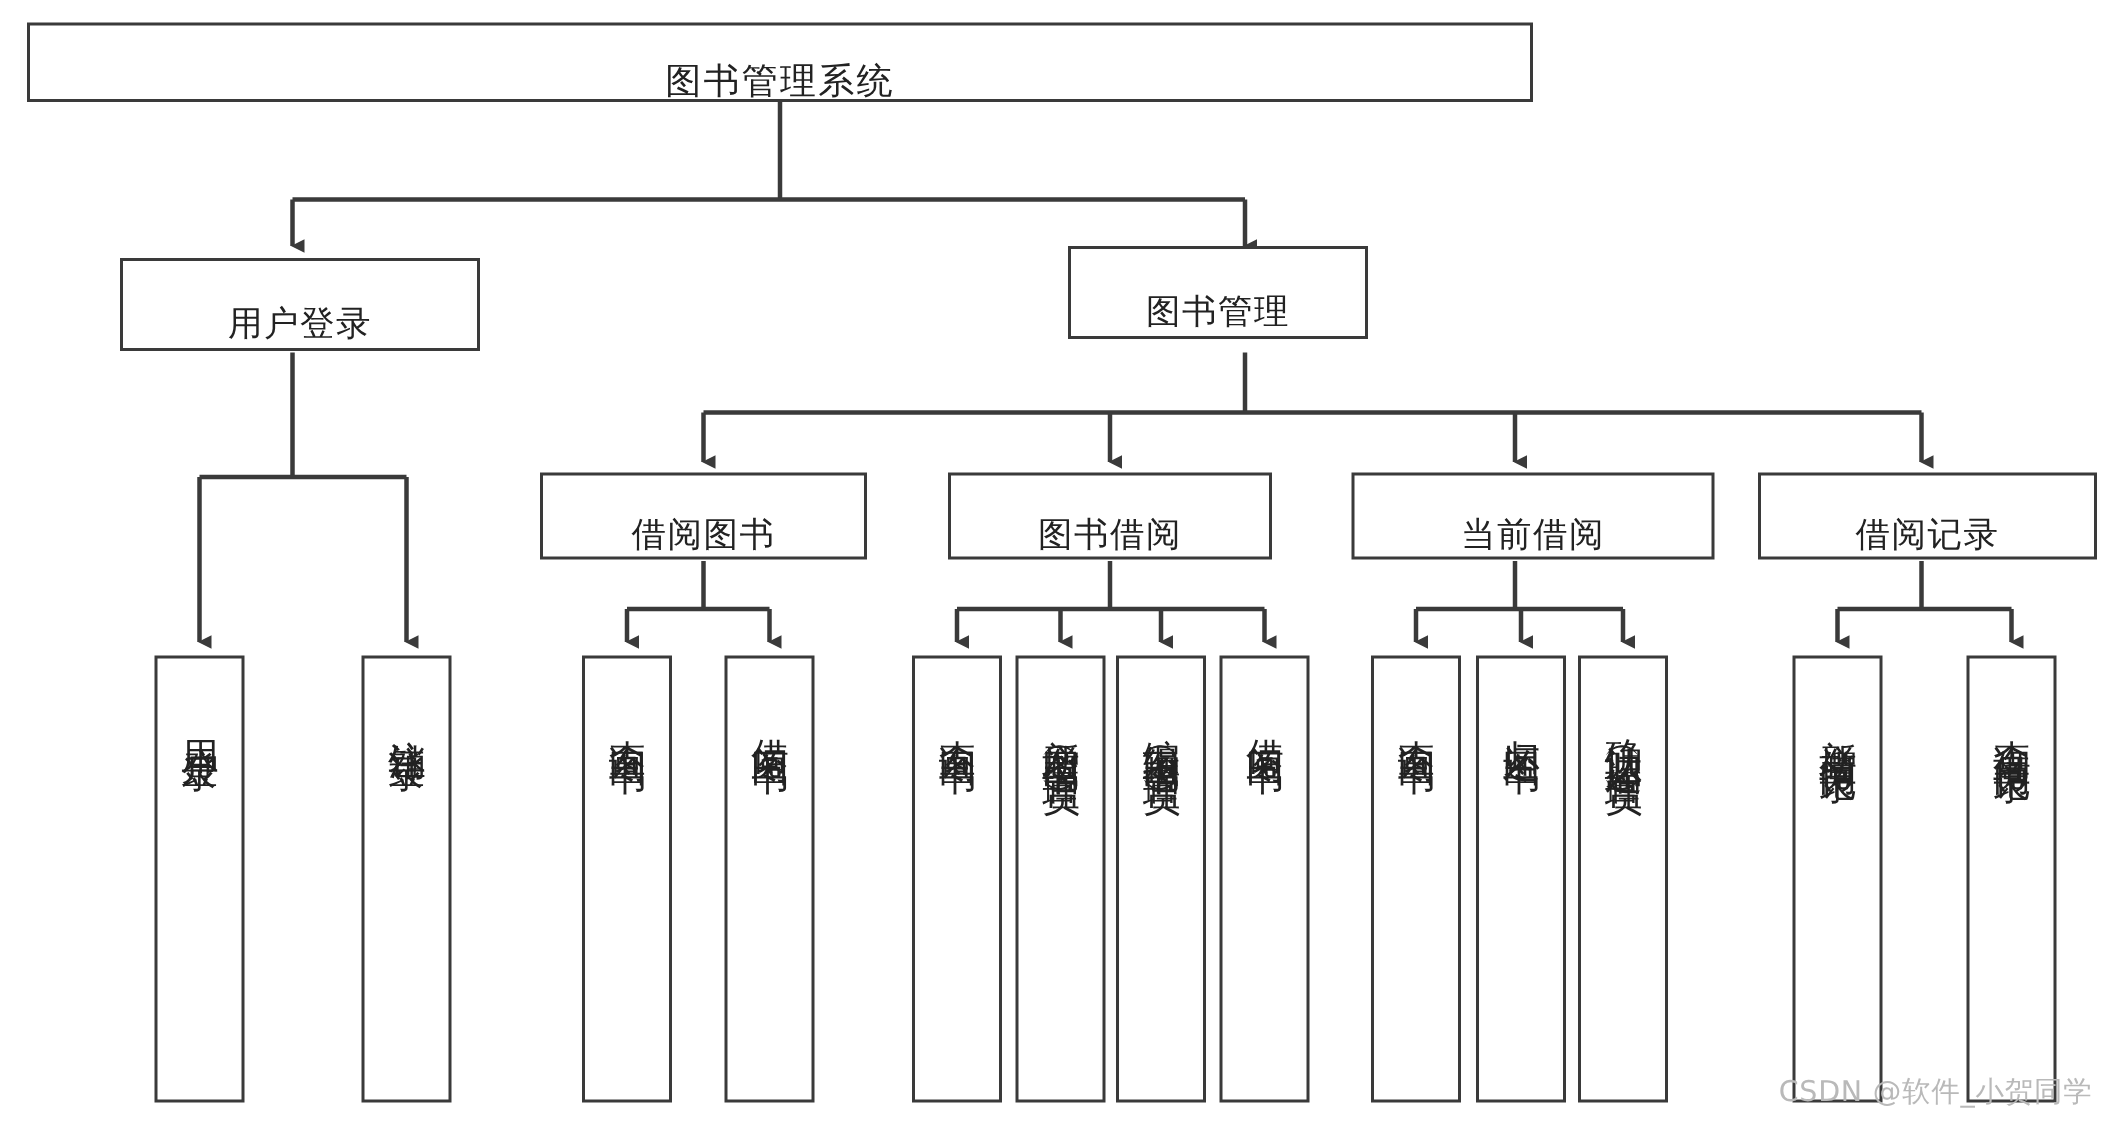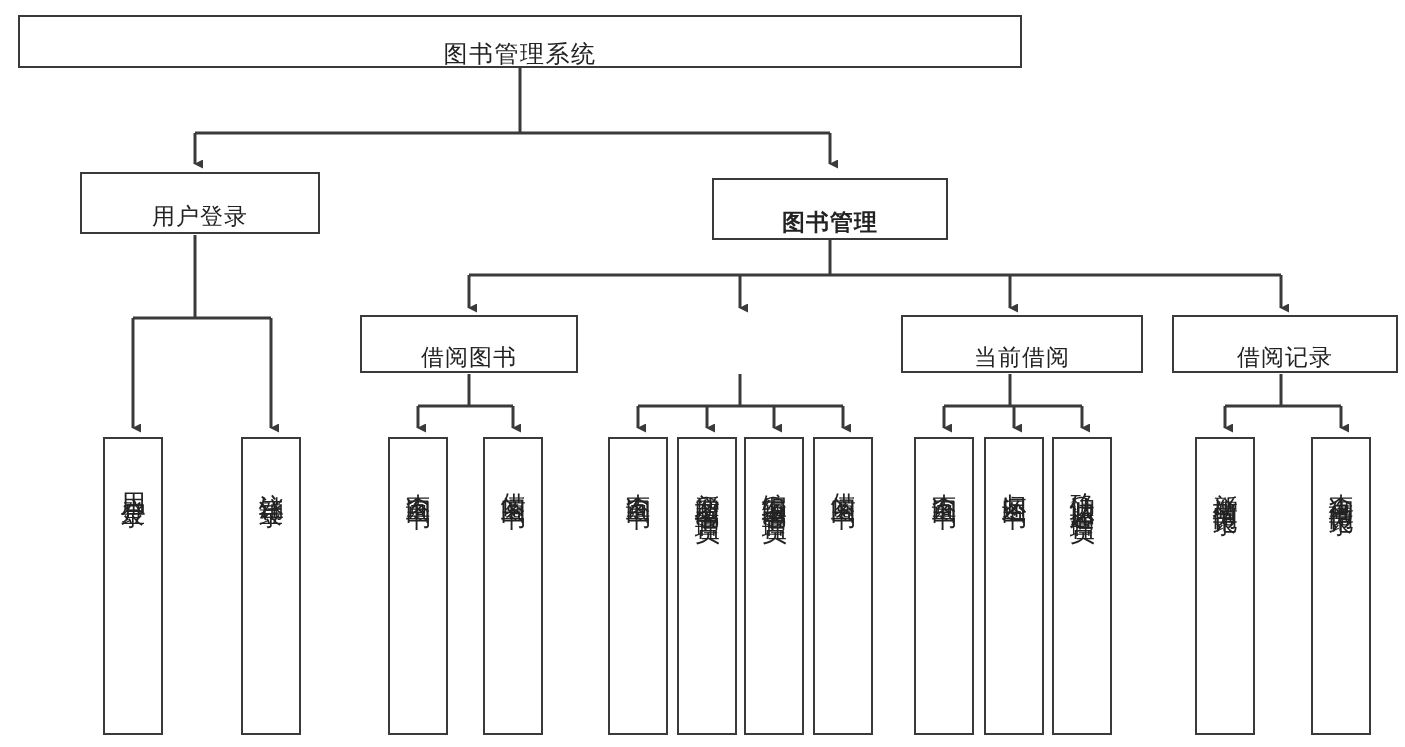--- a/index.html
+++ b/index.html
@@ -133,27 +133,30 @@
     </g>
   </svg>
 
   <div class="node root horiz" style="left:18px; top:15px; width:1004px; height:53px;">
     <span class="label">图书管理系统</span>
   </div>
 
   <div class="node horiz" style="left:80px; top:172px; width:240px; height:62px;">
     <span class="label">用户登录</span>
   </div>
-  <div class="node horiz" style="left:712px; top:178px; width:236px; height:62px;font-weight:bold;">
+  <div class="node horiz" style="left:712px; top:164px; width:200px; height:62px;">
     <span class="label">图书管理</span>
   </div>
 
   <div class="node horiz" style="left:360px; top:315px; width:218px; height:58px;">
     <span class="label">借阅图书</span>
   </div>
+  <div class="node horiz" style="left:632px; top:315px; width:216px; height:58px;">
+    <span class="label">图书借阅</span>
+  </div>
   <div class="node horiz" style="left:901px; top:315px; width:242px; height:58px;">
     <span class="label">当前借阅</span>
   </div>
   <div class="node horiz" style="left:1172px; top:315px; width:226px; height:58px;">
     <span class="label">借阅记录</span>
   </div>
 
   <div class="node vert" style="left:103px; top:437px; width:60px; height:298px;">
     <span class="label">用户登录</span>
   </div>
@@ -191,14 +194,15 @@
     <span class="label">确认归还（管理员）</span>
   </div>
 
   <div class="node vert" style="left:1195px; top:437px; width:60px; height:298px;">
     <span class="label">新增借阅记录</span>
   </div>
   <div class="node vert" style="left:1311px; top:437px; width:60px; height:298px;">
     <span class="label">查询借阅记录</span>
   </div>
 
+  <div class="watermark">CSDN @软件_小贺同学</div>
 
 </div>
 
 </body></html>

